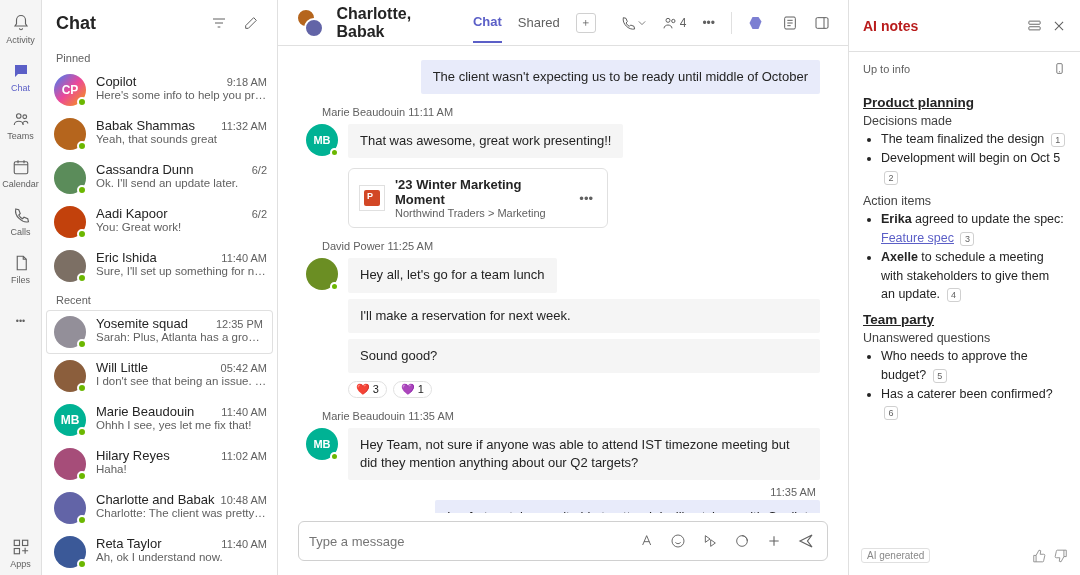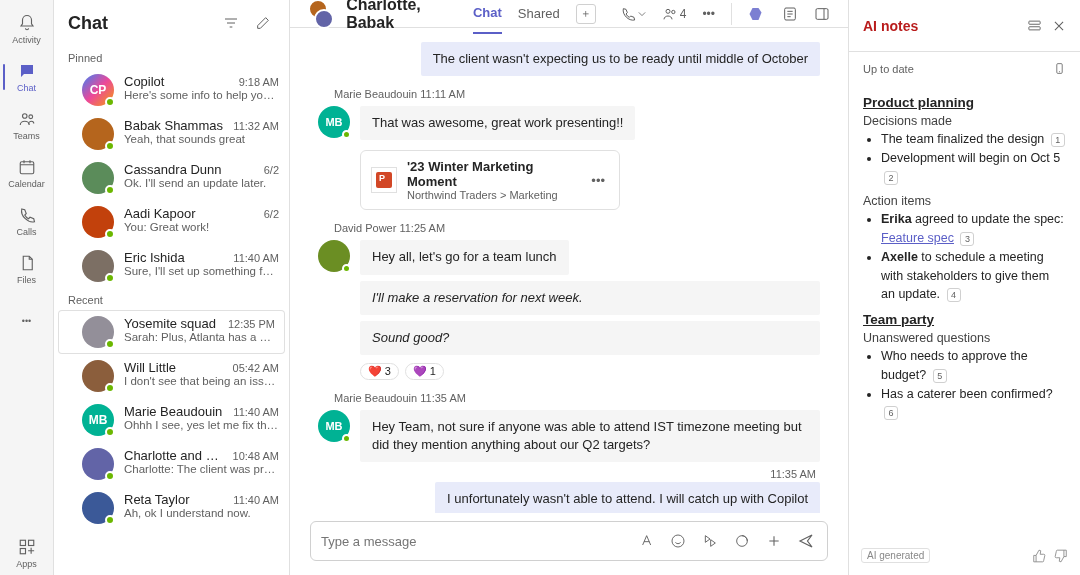--- a/index.html
+++ b/index.html
@@ -1,62 +1,62 @@
 <!DOCTYPE html>
 <html><head>
 <meta charset="utf-8">
 <style>
   * { box-sizing: border-box; margin: 0; padding: 0; font-family: "Segoe UI", Arial, sans-serif; }
   body { width: 1080px; height: 575px; display: flex; background: #fff; overflow: hidden; font-size: 13px; color: #242424; }
   
-  .rail { width: 54px; background: #f5f5f5; border-right: 1px solid #e0e0e0; display: flex; flex-direction: column; align-items: center; padding-top: 6px; gap: 2px; }
+  .rail { width: 42px; background: #f5f5f5; border-right: 1px solid #e0e0e0; display: flex; flex-direction: column; align-items: center; padding-top: 6px; gap: 2px; }
   .rail-item { width: 48px; height: 46px; display: flex; flex-direction: column; align-items: center; justify-content: center; cursor: pointer; border-radius: 4px; color: #616161; font-size: 9px; gap: 2px; position: relative;}
   .rail-item.active { color: #5b5fc7; }
   .rail-item.active::before { content:""; position:absolute; left:0; top:10px; bottom:10px; width:2px; background:#5b5fc7; border-radius:2px;}
   .rail-ico { width: 20px; height: 20px; display:flex; align-items:center; justify-content:center;}
   .rail-more { margin-top: 4px; }
   
   .chatlist { width: 236px; border-right: 1px solid #e0e0e0; display:flex; flex-direction:column; background:#fff;}
   .cl-head { height: 46px; display:flex; align-items:center; padding: 0 14px; gap:8px;}
   .cl-head h2 { font-size: 18px; font-weight: 700; flex:1;}
   .cl-head .ico { width:24px; height:24px; display:flex; align-items:center; justify-content:center; color:#616161; cursor:pointer;}
   .cl-section { font-size: 11px; color:#616161; padding: 6px 14px 4px;}
   .cl-items { overflow-y:auto; flex:1;}
   .cl-item { display:flex; gap:10px; padding:6px 10px 6px 12px; cursor:pointer; align-items:flex-start;}
   .cl-item.sel { background:#fff; box-shadow: inset 0 0 0 1px #e0e0e0; border-radius:4px; margin:0 4px; padding-left:8px;}
-  .av { width:32px; height:32px; border-radius:50%; background:#c8c8c8; flex:0 0 32px; position:relative; display:flex; align-items:center; justify-content:center; font-size:12px; font-weight:600; color:#fff;margin-left:16px;}
+  .av { width:32px; height:32px; border-radius:50%; background:#c8c8c8; flex:0 0 32px; position:relative; display:flex; align-items:center; justify-content:center; font-size:12px; font-weight:600; color:#fff;}
   .av .pres { position:absolute; right:-1px; bottom:-1px; width:10px; height:10px; border-radius:50%; background:#6bb700; border:2px solid #fff;}
   .cl-body { flex:1; min-width:0;}
   .cl-row1 { display:flex; align-items:baseline; gap:6px;}
   .cl-title { font-size:13px; font-weight:400; color:#242424; white-space:nowrap; overflow:hidden; text-overflow:ellipsis; flex:1;}
   .cl-time { font-size:11px; color:#616161; flex:0 0 auto;}
   .cl-prev { font-size:11.5px; color:#616161; white-space:nowrap; overflow:hidden; text-overflow:ellipsis;}
   
   .conv { flex:1; display:flex; flex-direction:column; min-width:0;}
-  .conv-head { height:28px; border-bottom:1px solid #e0e0e0; display:flex; align-items:center; padding:0 18px; gap:12px;}
+  .conv-head { height:46px; border-bottom:1px solid #e0e0e0; display:flex; align-items:center; padding:0 18px; gap:12px;}
   .conv-avs { width:30px; height:30px; position:relative;}
   .conv-avs .a { width:20px; height:20px; border-radius:50%; background:#c8c8c8; position:absolute; border:2px solid #fff;}
   .conv-avs .a1 { left:0; top:0; background:#b5651d;}
   .conv-avs .a2 { right:0; bottom:0; background:#6264a7;}
   .conv-title { font-size:16px; font-weight:700;}
   .conv-tabs { display:flex; gap:16px; align-items:center; margin-left:4px;}
   .conv-tab { font-size:13px; color:#616161; padding:12px 0; cursor:pointer;}
   .conv-tab.active { color:#5b5fc7; border-bottom:2px solid #5b5fc7; font-weight:600;}
   .conv-add { width:20px; height:20px; border:1px solid #d0d0d0; border-radius:3px; display:flex; align-items:center; justify-content:center; color:#616161; cursor:pointer; font-size:11px;}
   .conv-spacer { flex:1;}
   .conv-actions { display:flex; gap:16px; align-items:center; color:#616161;}
   .conv-actions .ib { cursor:pointer; display:flex; align-items:center; gap:2px; font-size:12px;}
   .conv-actions .sep { width:1px; height:22px; background:#e0e0e0;}
   .conv-body { flex:1; overflow-y:auto; padding: 14px 28px 6px; display:flex; flex-direction:column; gap:6px;}
   .msg-meta { font-size:11px; color:#616161; margin-left:16px; margin-top:6px;}
   .msg-row { display:flex; gap:10px; align-items:flex-start;}
   .msg-av { width:32px; height:32px; border-radius:50%; flex:0 0 32px; display:flex; align-items:center; justify-content:center; font-size:11px; font-weight:600; color:#fff; position:relative;}
   .msg-av .pres { position:absolute; right:-1px; bottom:-1px; width:9px; height:9px; border-radius:50%; background:#6bb700; border:2px solid #fff;}
   .bubble { background:#f5f5f5; border-radius:2px; padding:8px 12px; max-width:560px; font-size:13px; line-height:1.4;}
-  .bubble.cont { margin-left:42px;font-style:italic;}
+  .bubble.cont { margin-left:42px;}
   .bubble.me { background:#e8ebfa; align-self:flex-end;}
   .me-row { display:flex; flex-direction:column; align-items:flex-end; gap:2px;}
   .me-time { font-size:11px; color:#616161; padding-right:4px;}
   .attach { border:1px solid #e0e0e0; border-radius:6px; padding:8px 10px; margin-left:42px; margin-top:4px; display:flex; align-items:center; gap:10px; width:260px; background:#fff;}
   .ppt { width:26px; height:26px; background:#fff; border:1px solid #e0e0e0; display:flex; align-items:center; justify-content:center;}
   .ppt-inner{ width:16px; height:16px; background:#d24726; border-radius:2px; position:relative;}
   .ppt-inner::after{content:"P"; color:#fff; font-size:9px; font-weight:700; position:absolute; left:3px; top:1px;}
   .attach-body { flex:1; min-width:0;}
   .attach-t { font-size:13px; font-weight:600;}
   .attach-s { font-size:11px; color:#616161;}
@@ -261,20 +261,32 @@
         </div>
       </div>
       <div class="cl-item">
         <div class="av" style="background:#00b294;">MB<span class="pres"></span></div>
         <div class="cl-body">
           <div class="cl-row1">
             <span class="cl-title">Marie Beaudouin</span>
             <span class="cl-time">11:40 AM</span>
           </div>
           <div class="cl-prev">Ohhh I see, yes let me fix that!</div>
+        </div>
+      </div>
+      <div class="cl-item">
+        <div class="av" style="background:#a64d79;">
+          <span class="pres"></span>
+        </div>
+        <div class="cl-body">
+          <div class="cl-row1">
+            <span class="cl-title">Hilary Reyes</span>
+            <span class="cl-time">11:02 AM</span>
+          </div>
+          <div class="cl-prev">Haha!</div>
         </div>
       </div>
       <div class="cl-item">
         <div class="av" style="background:#6264a7;">
           <span class="pres"></span>
         </div>
         <div class="cl-body">
           <div class="cl-row1">
             <span class="cl-title">Charlotte and Babak</span>
             <span class="cl-time">10:48 AM</span>
@@ -437,21 +449,21 @@
           <rect x="3" y="14" width="18" height="5" rx="1"></rect>
         </svg>
       </span>
     <span class="pi">
         <svg width="14" height="14" viewBox="0 0 24 24" stroke="currentColor" stroke-width="1.8">
           <path d="M5 5l14 14M19 5L5 19"></path>
         </svg>
       </span>
   </div>
   <div class="p-sub">
-    <span>Up to date</span>
+    <span>Up to info</span>
     <span class="sp"></span>
     <span style="cursor:pointer">
         <svg width="13" height="13" viewBox="0 0 24 24" fill="none" stroke="currentColor" stroke-width="1.5">
           <rect x="7" y="3" width="10" height="18" rx="2"></rect>
           <path d="M11 18h2"></path>
         </svg>
       </span>
   </div>
   <div class="p-body">
     <div class="p-h">Product planning</div>

